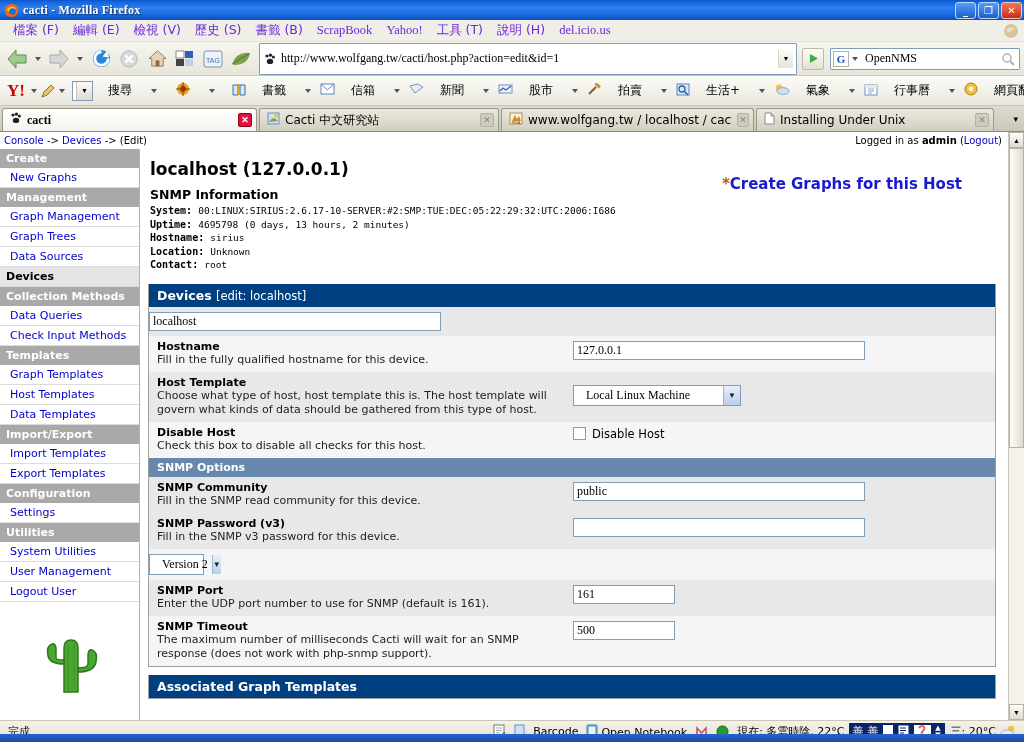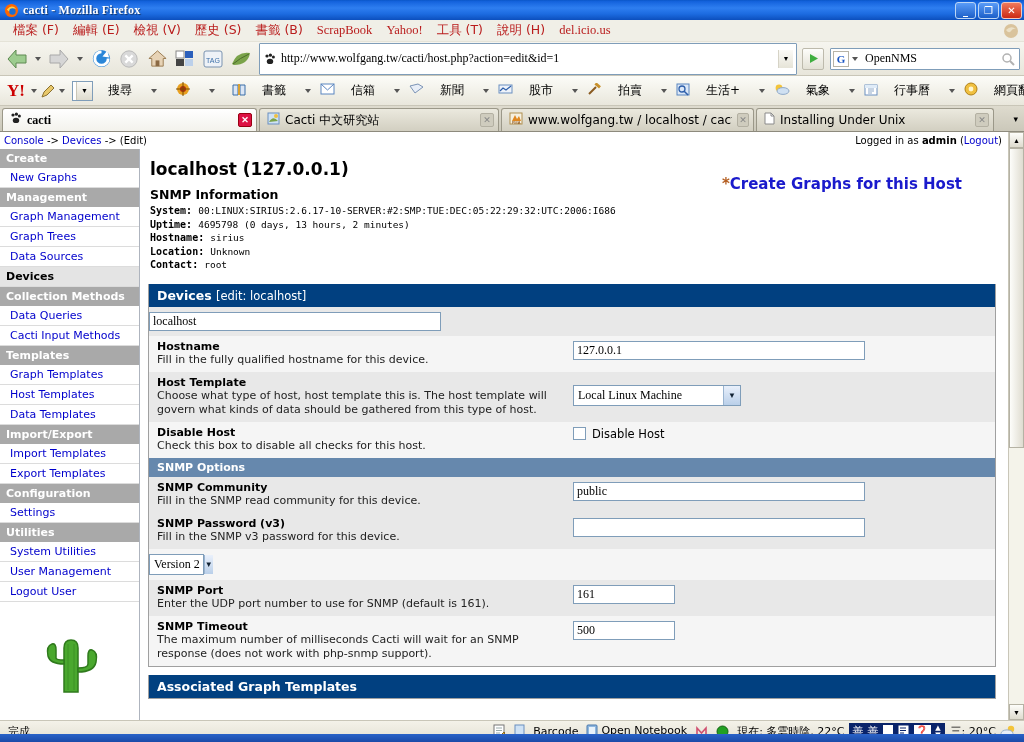--- a/index.html
+++ b/index.html
@@ -46,21 +46,21 @@
   
   .menubar {
     height: 22px; flex: 0 0 22px;
     background: #f0efe7;
     display: flex; align-items: center;
     padding-left: 6px;
     border-bottom: 1px solid #e5e3d8;
     position: relative;
   }
   .menubar .mi {
-    padding: 2px 7px; color: #b91c1c; font-size: 12.5px; white-space: nowrap;
+    padding: 2px 7px; color: #6d28d9; font-size: 12.5px; white-space: nowrap;
     font-family: "DejaVu Sans", sans-serif;
   }
   .menubar .mi.lat { font-family: "Liberation Serif", serif; font-size: 12.5px;}
   .menubar .ff-logo {
     position: absolute; right: 5px; top: 3px;
     width: 16px; height: 16px; opacity: .55;
   }
 
   
   .navbar {
@@ -224,21 +224,21 @@
   .fctl { flex: 1; padding: 5px 0 5px 0; }
   .ti {
     border: 1px solid #7f9db9; background: #fff; height: 19px;
     font-family: "Liberation Serif", serif; font-size: 12px;
     padding: 1px 3px; display: flex; align-items: center;
   }
   .ti.w290 { width: 292px; }
   .ti.w118 { width: 102px; }
   .sel-ctl {
     border: 1px solid #7f9db9; background:#fff; height: 21px; display:inline-flex; align-items:center;
-    font-family:"Liberation Serif", serif; font-size:12px; padding-left:4px;
+    font-family:"Liberation Serif", serif; font-size:12px; padding-left:12px;
   }
   .sel-ctl .txt { flex:1; white-space:nowrap; }
   .sel-ctl .arrow {
     width: 17px; height: 19px; margin-left: 4px;
     background: linear-gradient(to bottom,#e9f0fb,#b9cfe9);
     border-left: 1px solid #9ab4d0;
     display:flex;align-items:center;justify-content:center;
     font-size: 8px; color:#123; 
   }
   .sel-ctl.w168 { width: 168px; }
@@ -261,21 +261,21 @@
   
   .statusbar {
     height: 22px; flex: 0 0 22px;
     background: linear-gradient(to bottom,#f4f2e9,#e3e0d3);
     display: flex; align-items: center; font-size: 11px;
     border-top: 1px solid #c9c6b8; padding: 0 2px;
     font-family: "DejaVu Sans", sans-serif;
   }
   .statusbar .sdone { padding-left: 6px; min-width: 120px;}
   .statusbar .sspacer { flex: 1; }
-  .st-item { display:flex; align-items:flex-start; gap:3px; padding: 0 4px; white-space:nowrap; }
+  .st-item { display:flex; align-items:flex-end; gap:3px; padding: 0 4px; white-space:nowrap; }
 
   
   .taskbar {
     position: absolute; left: 0; bottom: 0; width: 1024px; height: 8px;
     background: linear-gradient(to bottom,#2a63c8,#1a4aa8);
   }
   .tray-lang {
     background: #0a246a; color: #fff; display:flex; align-items:center; gap:4px;
     padding: 1px 4px; height: 18px; font-size: 11px;
   }
@@ -602,21 +602,21 @@
         <div class="sidebar">
           <div class="nav-header">Create</div>
           <div class="nav-item">New Graphs</div>
           <div class="nav-header">Management</div>
           <div class="nav-item">Graph Management</div>
           <div class="nav-item">Graph Trees</div>
           <div class="nav-item">Data Sources</div>
           <div class="nav-item sel">Devices</div>
           <div class="nav-header">Collection Methods</div>
           <div class="nav-item">Data Queries</div>
-          <div class="nav-item">Cacti Input Methods</div>
+          <div class="nav-item">Check Input Methods</div>
           <div class="nav-header">Templates</div>
           <div class="nav-item">Graph Templates</div>
           <div class="nav-item">Host Templates</div>
           <div class="nav-item">Data Templates</div>
           <div class="nav-header">Import/Export</div>
           <div class="nav-item">Import Templates</div>
           <div class="nav-item">Export Templates</div>
           <div class="nav-header">Configuration</div>
           <div class="nav-item">Settings</div>
           <div class="nav-header">Utilities</div>

